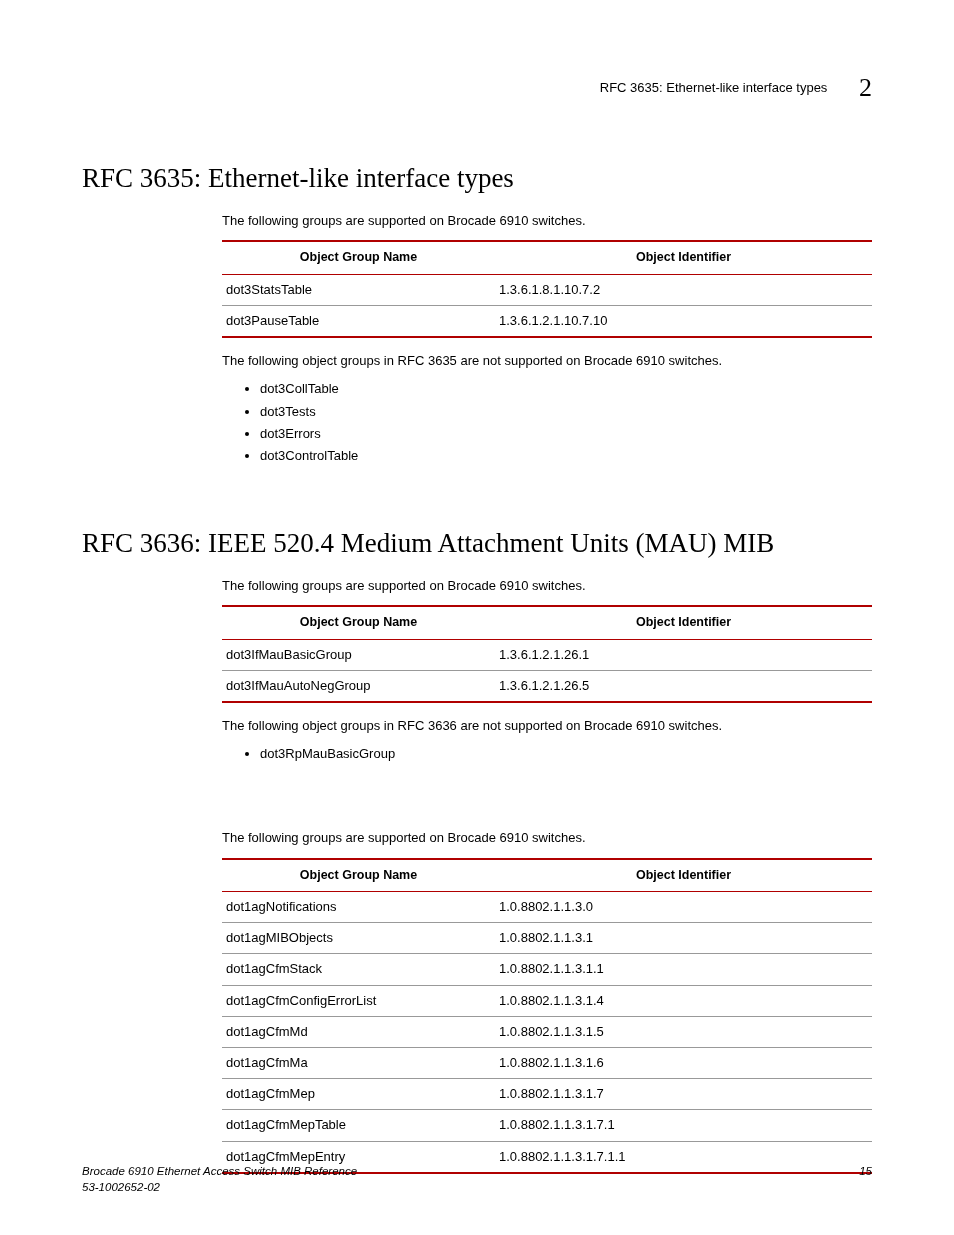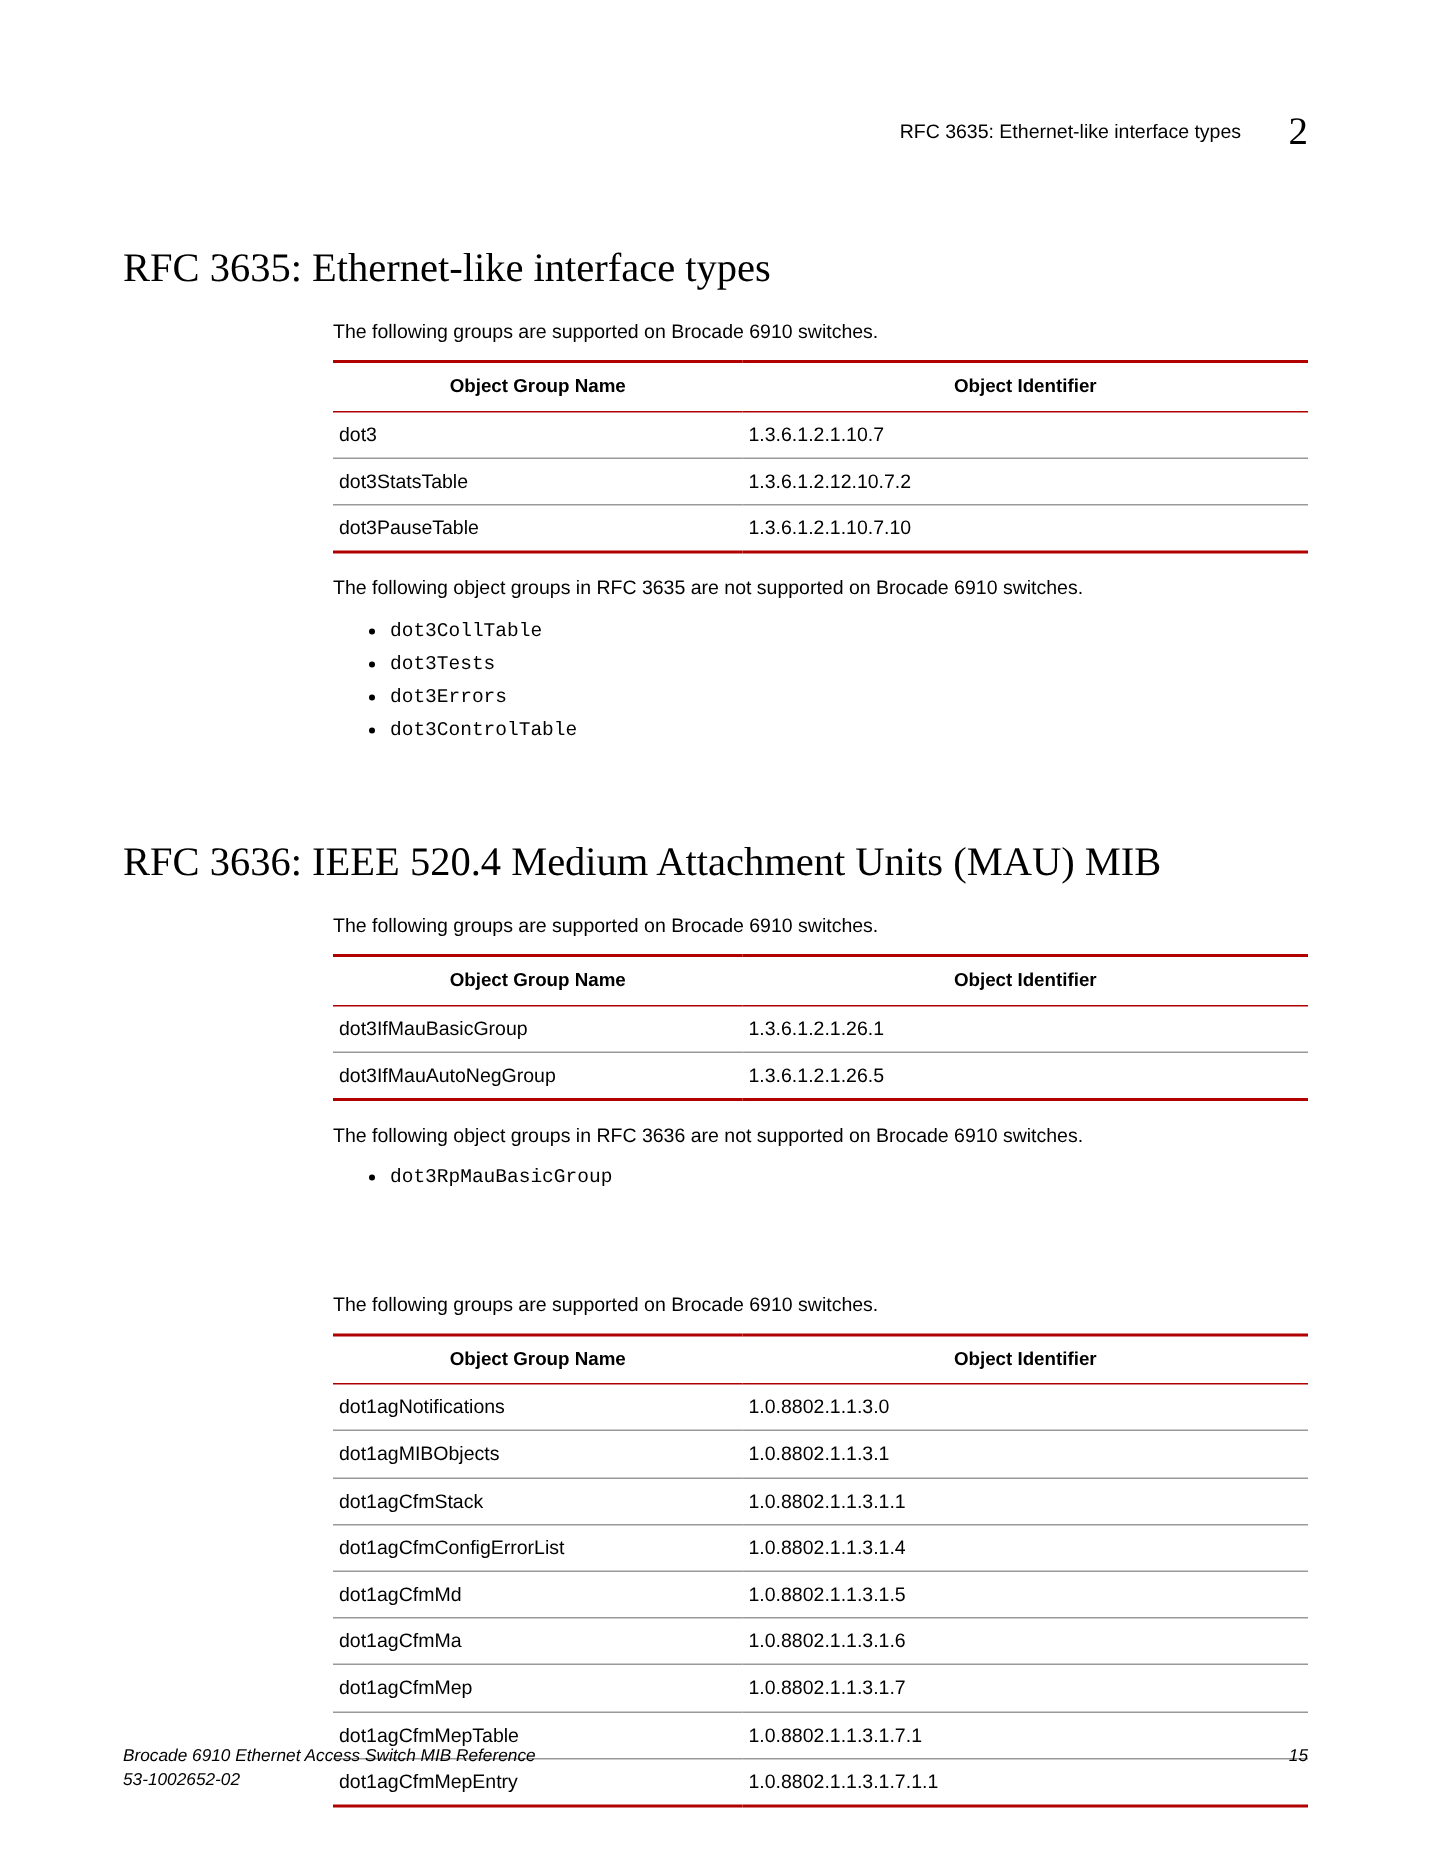--- a/index.html
+++ b/index.html
@@ -70,21 +70,20 @@
     border-bottom: 2px solid #b00000;
     margin-left: 15px;
   }
   .col-name { width: 42%; }
   ul.bullets {
     margin: 6px 0 0 0;
     padding-left: 38px;
   }
   ul.bullets li {
     margin: 4px 0;
-    font-family: Liberation Mono, monospace;
   }
   .footer {
     position: absolute;
     bottom: 40px;
     left: 82px;
     right: 82px;
     font-style: italic;
     font-size: 11.5px;
     color: #000;
   }
@@ -109,26 +108,22 @@
         <p>The following groups are supported on Brocade 6910 switches.</p>
         <table class="obj">
           <thead>
             <tr>
               <th class="col-name">Object Group Name</th>
               <th>Object Identifier</th>
             </tr>
           </thead>
           <tbody>
             <tr>
-              <td>dot3</td>
-              <td>1.3.6.1.2.1.10.7</td>
-            </tr>
-            <tr>
               <td>dot3StatsTable</td>
-              <td>1.3.6.1.2.12.10.7.2</td>
+              <td>1.3.6.1.8.1.10.7.2</td>
             </tr>
             <tr>
               <td>dot3PauseTable</td>
               <td>1.3.6.1.2.1.10.7.10</td>
             </tr>
           </tbody>
         </table>
         <p>The following object groups in RFC 3635 are not supported on Brocade 6910 switches.</p>
         <ul class="bullets">
           <li>dot3CollTable</li>

